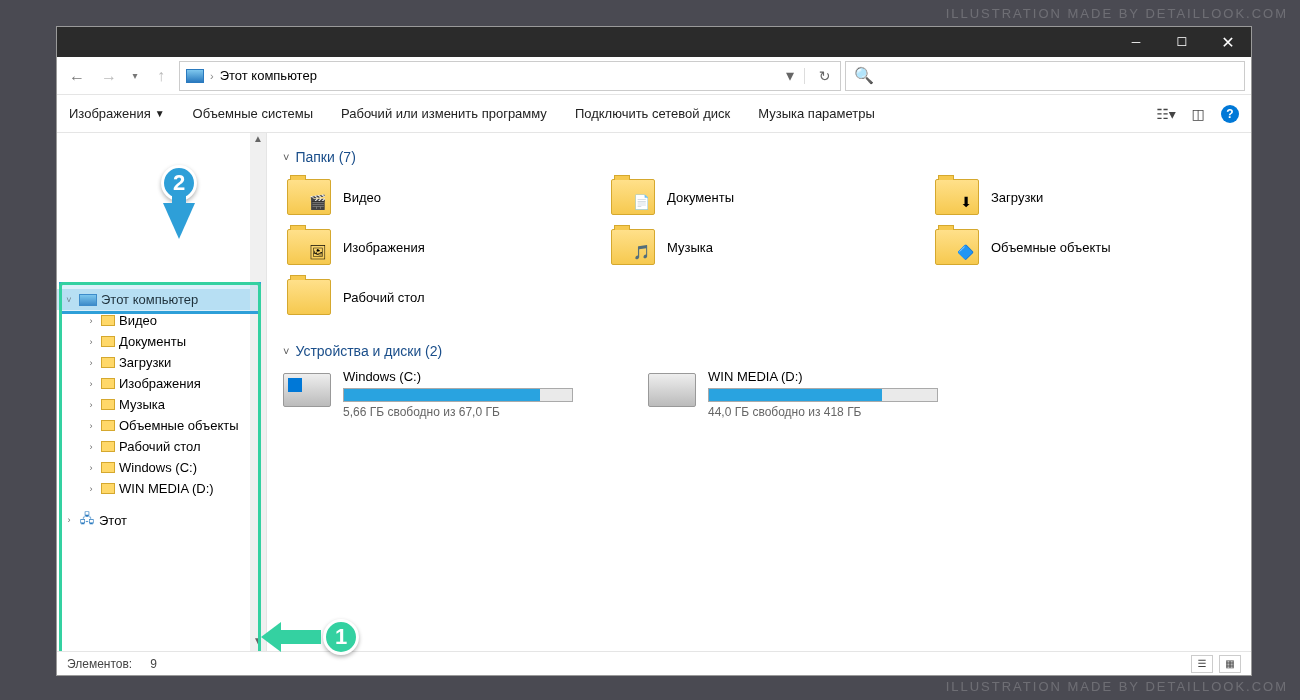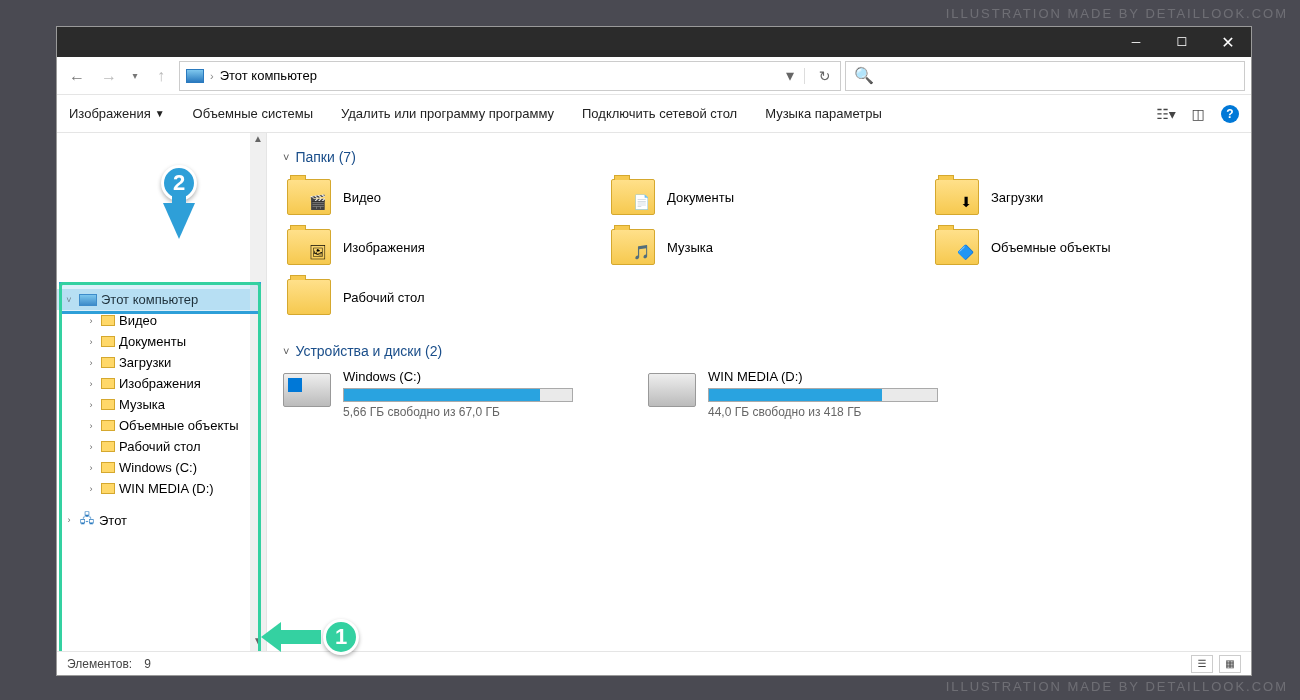--- a/index.html
+++ b/index.html
@@ -77,21 +77,21 @@
   .drives { display:grid; grid-template-columns: repeat(2, 1fr); gap: 10px 30px; max-width: 700px; }
   .drive-item { display:flex; gap:12px; }
   .drive-icon { width:48px; height:34px; background:linear-gradient(#eee,#bbb); border:1px solid #999; border-radius:2px; margin-top:4px; position:relative; }
   .drive-icon.win:after{content:"";position:absolute;left:4px;top:4px;width:14px;height:14px;background:#0078d7;}
   .drive-info { flex:1; }
   .drive-name { font-size:13px; margin-bottom:4px; }
   .drive-bar { width: 230px; height:14px; border:1px solid #aaa; background:#eaeaea; position:relative; }
   .drive-fill { height:100%; background:#29a3e0; }
   .drive-sub { font-size:12px; color:#666; margin-top:3px; }
 
-  .statusbar { height:24px; border-top:1px solid #e5e5e5; display:flex; align-items:center; padding:0 10px; font-size:12px; color:#444; gap:12px; }
+  .statusbar { height:24px; border-top:1px solid #e5e5e5; display:flex; align-items:center; padding:0 10px; font-size:12px; color:#444; gap:18px; }
   .statusbar .right { margin-left:auto; display:flex; gap:6px; }
   .view-btn { width:22px;height:18px;border:1px solid #ccc; display:flex;align-items:center;justify-content:center; font-size:10px; }
 
   .sidebar .tree-node.sel { background:#cde8f6; }
   .sidebar-space { height: 150px; }
 </style>
 </head>
 <body>
 
 <div class="watermark wm-top">ILLUSTRATION MADE BY DETAILLOOK.COM</div>
@@ -123,22 +123,22 @@
       <span>🔍</span>
     </div>
   </div>
 
   <div class="toolbar">
     <div class="tool-item">
         <span>Изображения</span> 
         <span style="font-size:10px">▼</span>
       </div>
     <div class="tool-item">Объемные системы</div>
-    <div class="tool-item">Удалить или программу программу</div>
-    <div class="tool-item">Подключить сетевой стол</div>
+    <div class="tool-item">Рабочий или изменить программу</div>
+    <div class="tool-item">Подключить сетевой диск</div>
     <div class="tool-item">Музыка параметры</div>
     <div class="tool-right">
       <div class="tool-icon">☷▾</div>
       <div class="tool-icon">◫</div>
       <div class="help-icon">?</div>
     </div>
   </div>
 
   <div class="body">
     <div class="sidebar">

